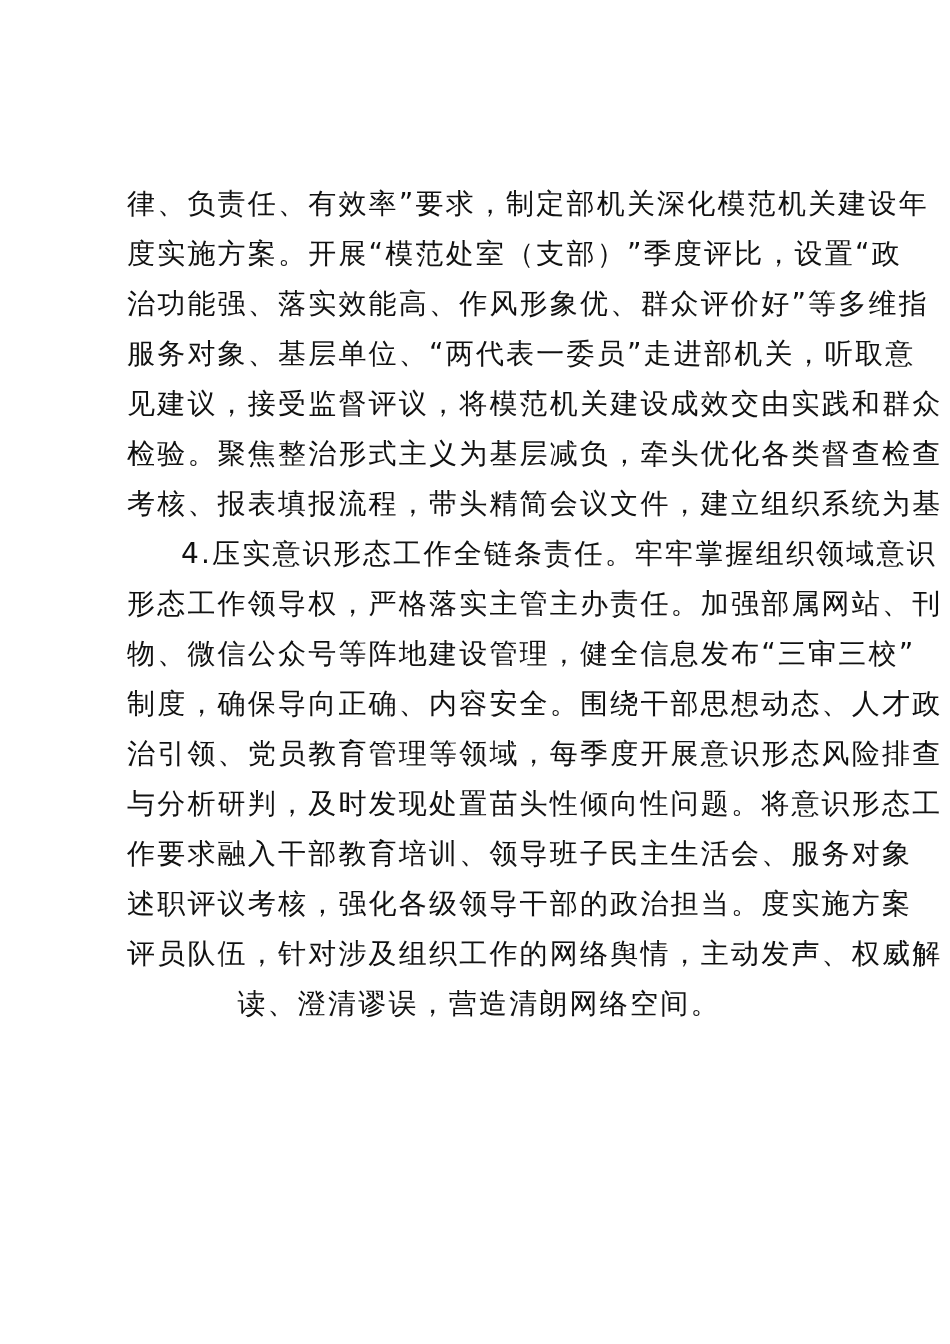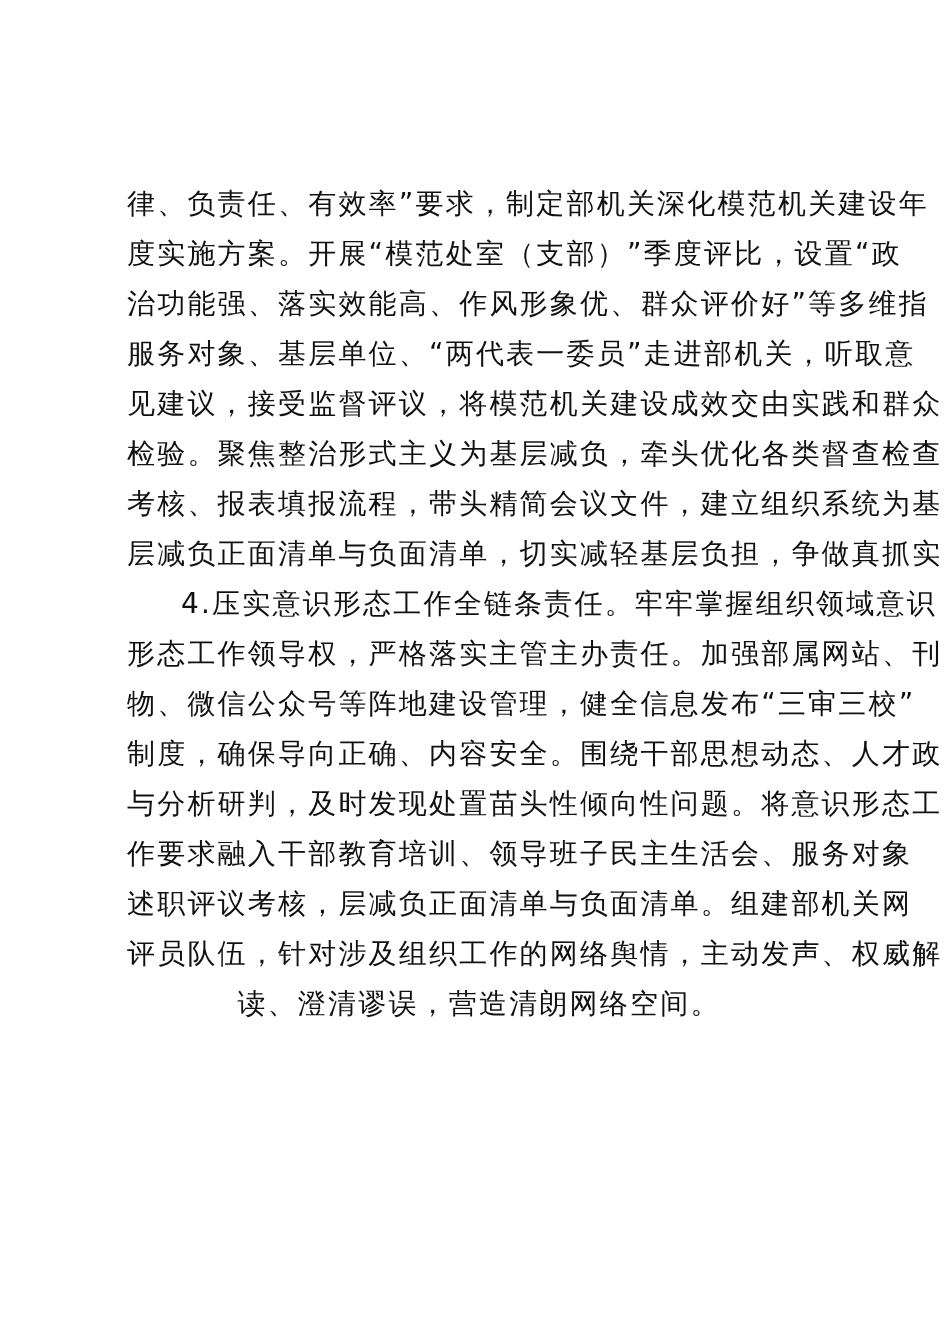--- a/index.html
+++ b/index.html
@@ -39,26 +39,26 @@
 
 <div class="page">
   <div class="paragraph">
     <span class="line">律、负责任、有效率”要求，制定部机关深化模范机关建设年</span>
     <span class="line">度实施方案。开展“模范处室（支部）”季度评比，设置“政</span>
     <span class="line">治功能强、落实效能高、作风形象优、群众评价好”等多维指</span>
     <span class="line">服务对象、基层单位、“两代表一委员”走进部机关，听取意</span>
     <span class="line">见建议，接受监督评议，将模范机关建设成效交由实践和群众</span>
     <span class="line">检验。聚焦整治形式主义为基层减负，牵头优化各类督查检查</span>
     <span class="line">考核、报表填报流程，带头精简会议文件，建立组织系统为基</span>
-    <span class="line">层减负正面清单与负面清单，切实减轻基层负担，争做真抓实</span>
   </div>
   <div class="paragraph">
     <span class="line indent">4.压实意识形态工作全链条责任。牢牢掌握组织领域意识</span>
     <span class="line">形态工作领导权，严格落实主管主办责任。加强部属网站、刊</span>
     <span class="line">物、微信公众号等阵地建设管理，健全信息发布“三审三校”</span>
     <span class="line">制度，确保导向正确、内容安全。围绕干部思想动态、人才政</span>
+    <span class="line">治引领、党员教育管理等领域，每季度开展意识形态风险排查</span>
     <span class="line">与分析研判，及时发现处置苗头性倾向性问题。将意识形态工</span>
     <span class="line">作要求融入干部教育培训、领导班子民主生活会、服务对象</span>
-    <span class="line">述职评议考核，层减负正面清单与负面清单。组建部机关网</span>
+    <span class="line">述职评议考核，强化各级领导干部的政治担当。度实施方案</span>
     <span class="line">评员队伍，针对涉及组织工作的网络舆情，主动发声、权威解</span>
     <span class="line">读、澄清谬误，营造清朗网络空间。</span>
   </div>
 </div>
 
 </body></html>

